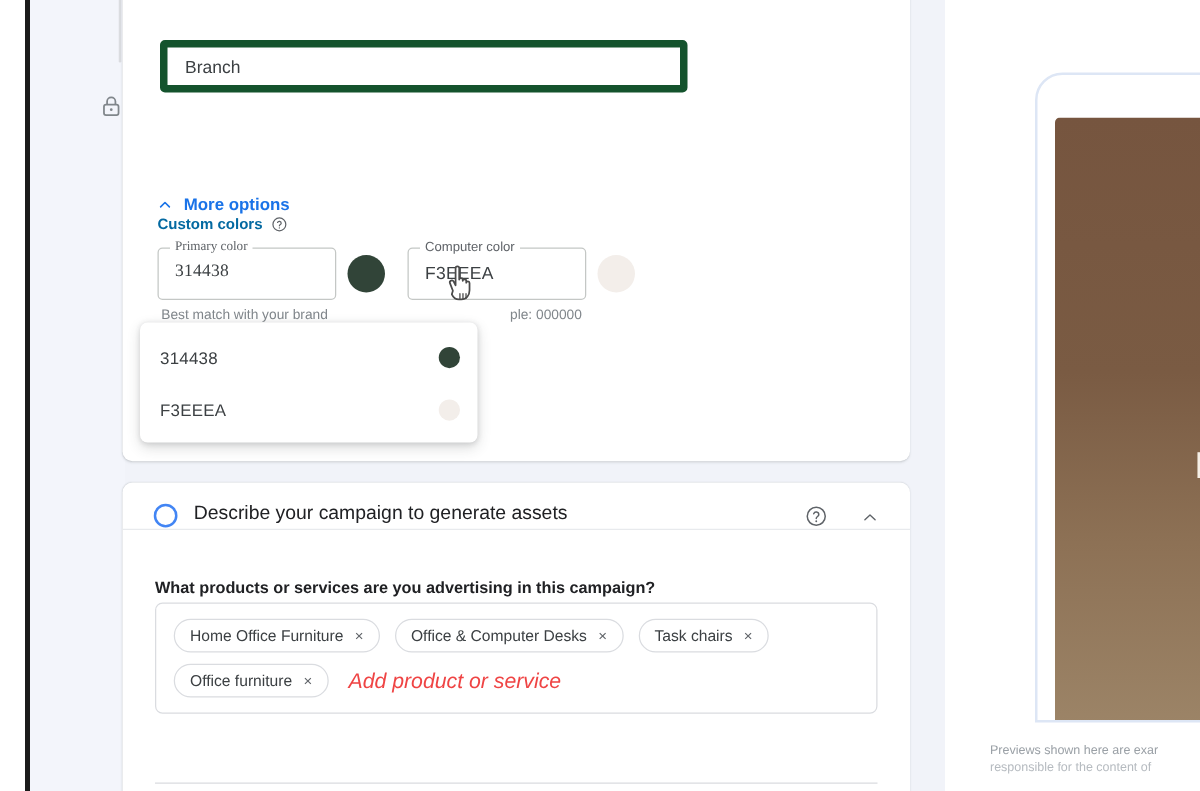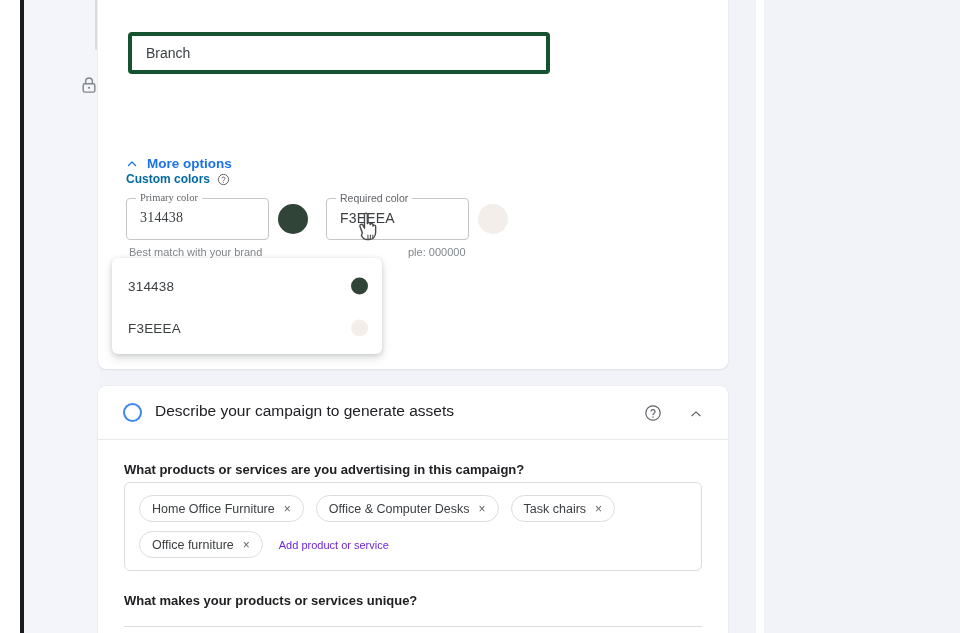--- a/index.html
+++ b/index.html
@@ -79,21 +79,21 @@
     box-shadow: 0 1px 2px rgba(60,64,67,.10), 0 0 1px rgba(60,64,67,.12);
   }
 
   
   .card-brand {
     left: 2px; top: -78px;
     width: 630px; height: 447px;
   }
 
   .text-input {
-    border: 4px solid #14532d;
+    border: 6px solid #14532d;
     border-radius: 4px;
     background: #fff;
     height: 42px;
     display: flex;
     align-items: center;
     padding: 0 14px;
     font-size: 14px;
     color: #3c4043;
   }
   .input-branch {
@@ -229,21 +229,21 @@
   }
 
   
   .card-describe {
     left: 2px; top: 386px;
     width: 630px; height: 300px;
   }
   .sec-header {
     position: absolute;
     left: 0; top: 0;
-    width: 630px; height: 54px;
+    width: 630px; height: 38px;
     display: flex;
     align-items: center;
     border-bottom: 1px solid #e8eaed;
     text-decoration: underline;
   }
   .step-circle {
     position: absolute;
     left: 25px; top: 17px;
     width: 19px; height: 19px;
     border: 2px solid #4285f4;
@@ -308,24 +308,25 @@
   }
   .chip .x {
     font-size: 12px;
     color: #5f6368;
     line-height: 1;
   }
   .chip-input {
     display: inline-flex;
     align-items: center;
     height: 27px;
-    font-size: 11px;
-    color: #6d28d9;
+    font-size: 17px;
+    color: #ef4444;
     padding-left: 4px;
     cursor: text;
+    font-style: italic;
   }
 
   .q2-underline {
     position: absolute;
     left: 26px; top: 240px;
     width: 578px; height: 1px;
     background: #dadce0;
   }
 
   
@@ -432,21 +433,21 @@
       </div>
 
       <div class="outlined-field field-primary">
         <span class="legend">Primary color</span>
         <span class="val">314438</span>
       </div>
       <div class="swatch swatch-primary" style="background:#314438"></div>
       <div class="color-helper helper-primary">Best match with your brand</div>
 
       <div class="outlined-field field-secondary">
-        <span class="legend">Required color</span>
+        <span class="legend">Computer color</span>
         <span class="val">F3EEEA</span>
       </div>
       <div class="swatch swatch-secondary" style="background:#f3eeea"></div>
       <div class="color-helper helper-secondary">ple: 000000</div>
 
       <div class="dropdown">
         <div class="dd-item">
           <span>314438</span>
           <span class="dd-swatch" style="background:#314438"></span>
         </div>
@@ -498,24 +499,37 @@
           <span>Task chairs</span>
           <span class="x">×</span>
         </span>
         <span class="chip">
           <span>Office furniture</span>
           <span class="x">×</span>
         </span>
         <span class="chip-input">Add product or service</span>
       </div>
 
-      <div class="q-label q2">What makes your products or services unique?</div>
       <div class="q2-underline"></div>
     </div>
   </div>
 
   <div class="bottom-white"></div>
 
+  <div class="preview-panel">
+    <div class="phone-frame">
+      <div class="phone-screen">
+        <div class="ad-image">
+
+          <div class="ad-headline">Des</div>
+        </div>
+      </div>
+    </div>
+    <div class="disclaimer">
+      <div>Previews shown here are exar</div>
+      <div class="l2">responsible for the content of</div>
+    </div>
+  </div>
 
   <div class="edge-bar-left-fill"></div>
   <div class="edge-bar"></div>
 
 </div>
 
 </body></html>

